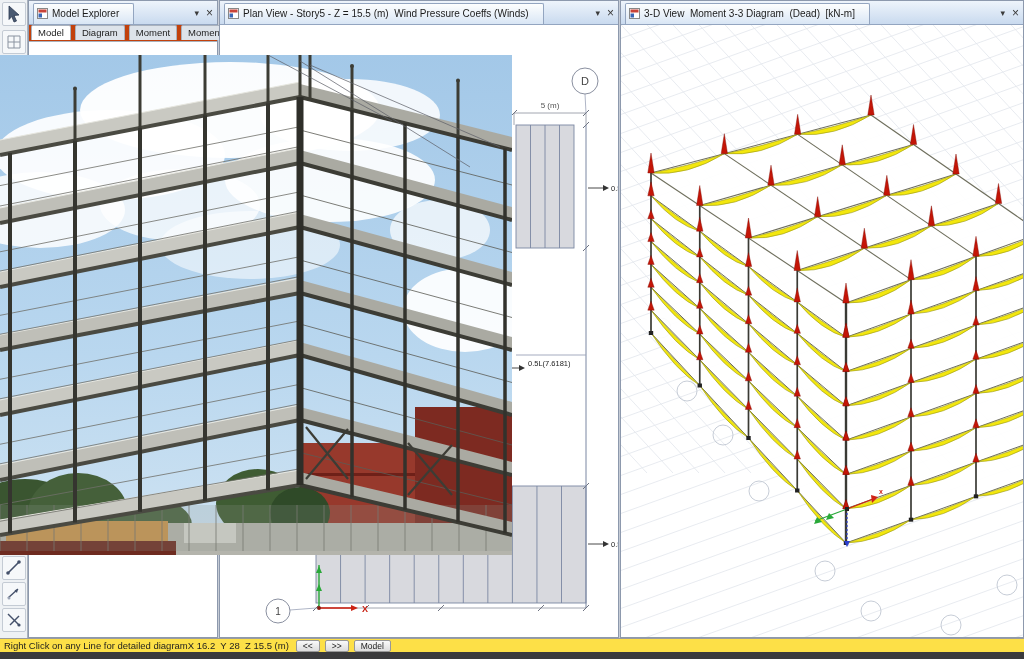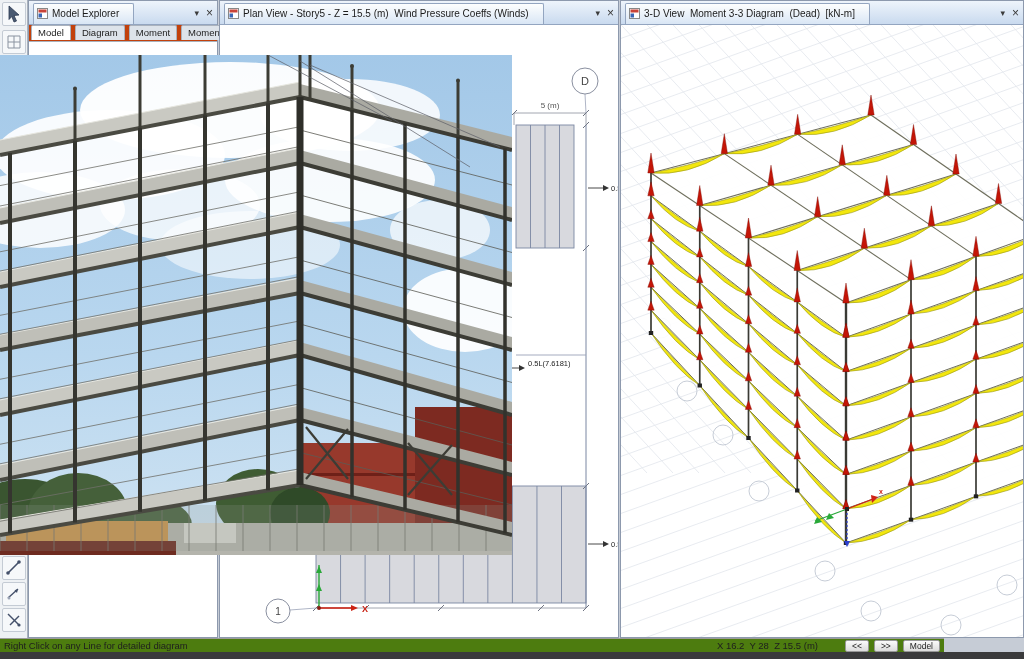--- a/index.html
+++ b/index.html
@@ -17,23 +17,23 @@
 .title-text{font-size:10px;color:#1b1b1b;white-space:pre}
 .win-controls{display:flex;align-items:center;gap:7px;color:#3a3a3a}
 .caret{font-size:9px}
 .closex{font-size:12px;line-height:10px}
 .tabs{height:17px;background:#c2410c;border-bottom:1px solid #aab2bd;display:flex;align-items:flex-start;padding-left:2px;gap:4px;flex:0 0 17px}
 .tab{font-size:9.5px;color:#222;padding:1px 6px 2px;border:1px solid #aab2bd;border-bottom:none;background:#dde3ea;border-radius:2px 2px 0 0;white-space:nowrap}
 .tab.active{background:#fff}
 .body{flex:1;position:relative;background:#fff;overflow:hidden}
 .body svg{position:absolute;left:0;top:0}
 .photo{position:absolute;left:0;top:55px;width:512px;height:500px;z-index:5;overflow:hidden}
-.statusbar{position:absolute;left:0;top:638px;width:944px;height:14px;background:#4d7c0f;border-top:1px solid #9b9b9b;display:flex;align-items:center;justify-content:space-between;font-size:9.5px;color:#1e1e1e;padding:0 4px;z-index:6}
+.statusbar{position:absolute;left:0;top:638px;width:1024px;height:14px;background:#fde047;border-top:1px solid #9b9b9b;display:flex;align-items:center;font-size:9.5px;color:#1e1e1e;padding:0 4px;z-index:6}
 .status-right{display:flex;align-items:center;gap:5px}
-.coords{white-space:pre;margin-right:22px}
+.coords{white-space:pre;margin-right:2px}
 .sbtn{font-family:"Liberation Sans",sans-serif;font-size:8.5px;height:12px;line-height:10px;border:1px solid #989898;background:linear-gradient(#fafafa,#dcdcdc);padding:0 6px;border-radius:2px;color:#222}
 .bottombar{position:absolute;left:0;top:652px;width:1024px;height:7px;background:#3a3a3c;z-index:6}
 text{font-family:"Liberation Sans",sans-serif}
 </style>
 </head>
 <body>
 
 <div class="app">
 
   <div class="left-toolbar">

